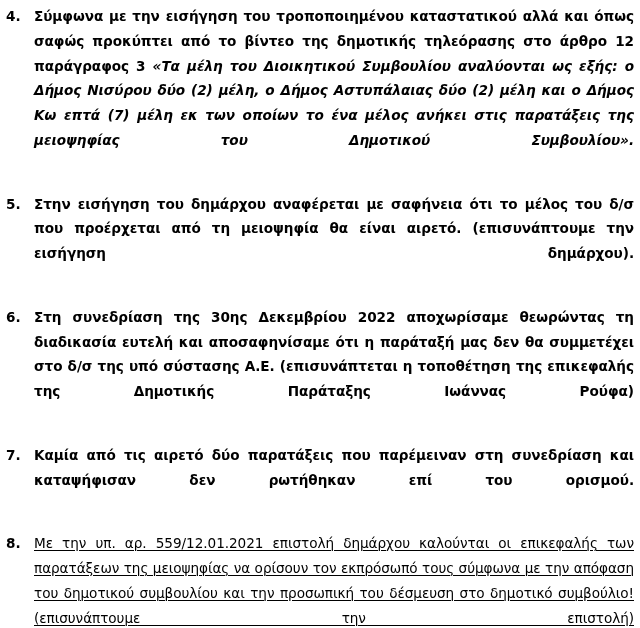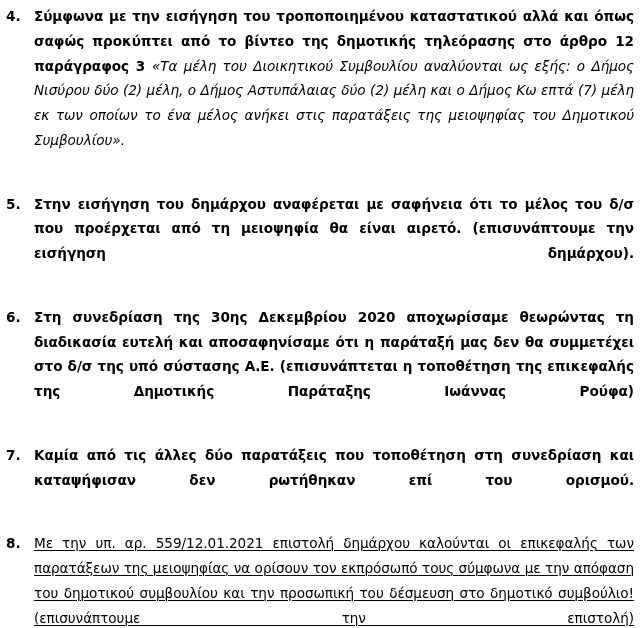--- a/index.html
+++ b/index.html
@@ -60,21 +60,21 @@
   }
 
   
   .item-body::after {
     content: "";
     display: inline-block;
     width: 100%;
   }
 
   .seg-normal { font-style: normal; font-weight: bold; }
-  .seg-italic { font-style: italic; font-weight: normal; }
+  .seg-italic { font-style: italic; font-weight: bold; }
   .seg-underline {
     text-decoration: underline;
     text-underline-offset: 2px;
     text-decoration-thickness: 1px;
   }
 
   li.style-underline .item-body {
     text-decoration: underline;
     text-underline-offset: 2px;
     text-decoration-thickness: 1px;
@@ -89,24 +89,24 @@
       <li class="list-item style-normal">
         <span class="item-number">4.</span>
         <span class="item-body"><span class="seg-normal">Σύμφωνα με την εισήγηση του τροποποιημένου καταστατικού αλλά και όπως σαφώς προκύπτει από το βίντεο της δημοτικής τηλεόρασης στο άρθρο 12 παράγραφος 3 </span><span class="seg-italic">«Τα μέλη του Διοικητικού Συμβουλίου αναλύονται ως εξής: ο Δήμος Νισύρου δύο (2) μέλη, ο Δήμος Αστυπάλαιας δύο (2) μέλη και ο Δήμος Κω επτά (7) μέλη εκ των οποίων το ένα μέλος ανήκει στις παρατάξεις της  μειοψηφίας του Δημοτικού Συμβουλίου».</span></span>
       </li>
       <li class="list-item style-normal">
         <span class="item-number">5.</span>
         <span class="item-body"><span class="seg-normal">Στην εισήγηση του δημάρχου αναφέρεται με σαφήνεια ότι το μέλος του δ/σ που προέρχεται από τη μειοψηφία θα είναι αιρετό. (επισυνάπτουμε την εισήγηση δημάρχου).</span></span>
       </li>
       <li class="list-item style-normal">
         <span class="item-number">6.</span>
-        <span class="item-body"><span class="seg-normal">Στη συνεδρίαση της 30ης Δεκεμβρίου 2020 αποχωρίσαμε θεωρώντας τη διαδικασία ευτελή και αποσαφηνίσαμε ότι η παράταξή μας δεν θα συμμετέχει στο δ/σ της υπό σύστασης Α.Ε. (επισυνάπτεται η τοποθέτηση της επικεφαλής της Δημοτικής Παράταξης Ιωάννας Ρούφα)</span></span>
+        <span class="item-body"><span class="seg-normal">Στη συνεδρίαση της 30ης Δεκεμβρίου 2022 αποχωρίσαμε θεωρώντας τη διαδικασία ευτελή και αποσαφηνίσαμε ότι η παράταξή μας δεν θα συμμετέχει στο δ/σ της υπό σύστασης Α.Ε. (επισυνάπτεται η τοποθέτηση της επικεφαλής της Δημοτικής Παράταξης Ιωάννας Ρούφα)</span></span>
       </li>
       <li class="list-item style-normal">
         <span class="item-number">7.</span>
-        <span class="item-body"><span class="seg-normal">Καμία από τις άλλες δύο παρατάξεις που τοποθέτηση στη συνεδρίαση και καταψήφισαν δεν ρωτήθηκαν επί του ορισμού.</span></span>
+        <span class="item-body"><span class="seg-normal">Καμία από τις αιρετό δύο παρατάξεις που παρέμειναν στη συνεδρίαση και καταψήφισαν δεν ρωτήθηκαν επί του ορισμού.</span></span>
       </li>
       <li class="list-item style-underline">
         <span class="item-number">8.</span>
         <span class="item-body"><span class="seg-underline">Με την υπ. αρ. 559/12.01.2021 επιστολή δημάρχου καλούνται οι επικεφαλής των παρατάξεων της μειοψηφίας να ορίσουν τον εκπρόσωπό τους σύμφωνα με την απόφαση του δημοτικού συμβουλίου και την προσωπική του δέσμευση στο δημοτικό συμβούλιο! (επισυνάπτουμε την επιστολή)</span></span>
       </li>
     </ol>
 </div>
 
 </body></html>

